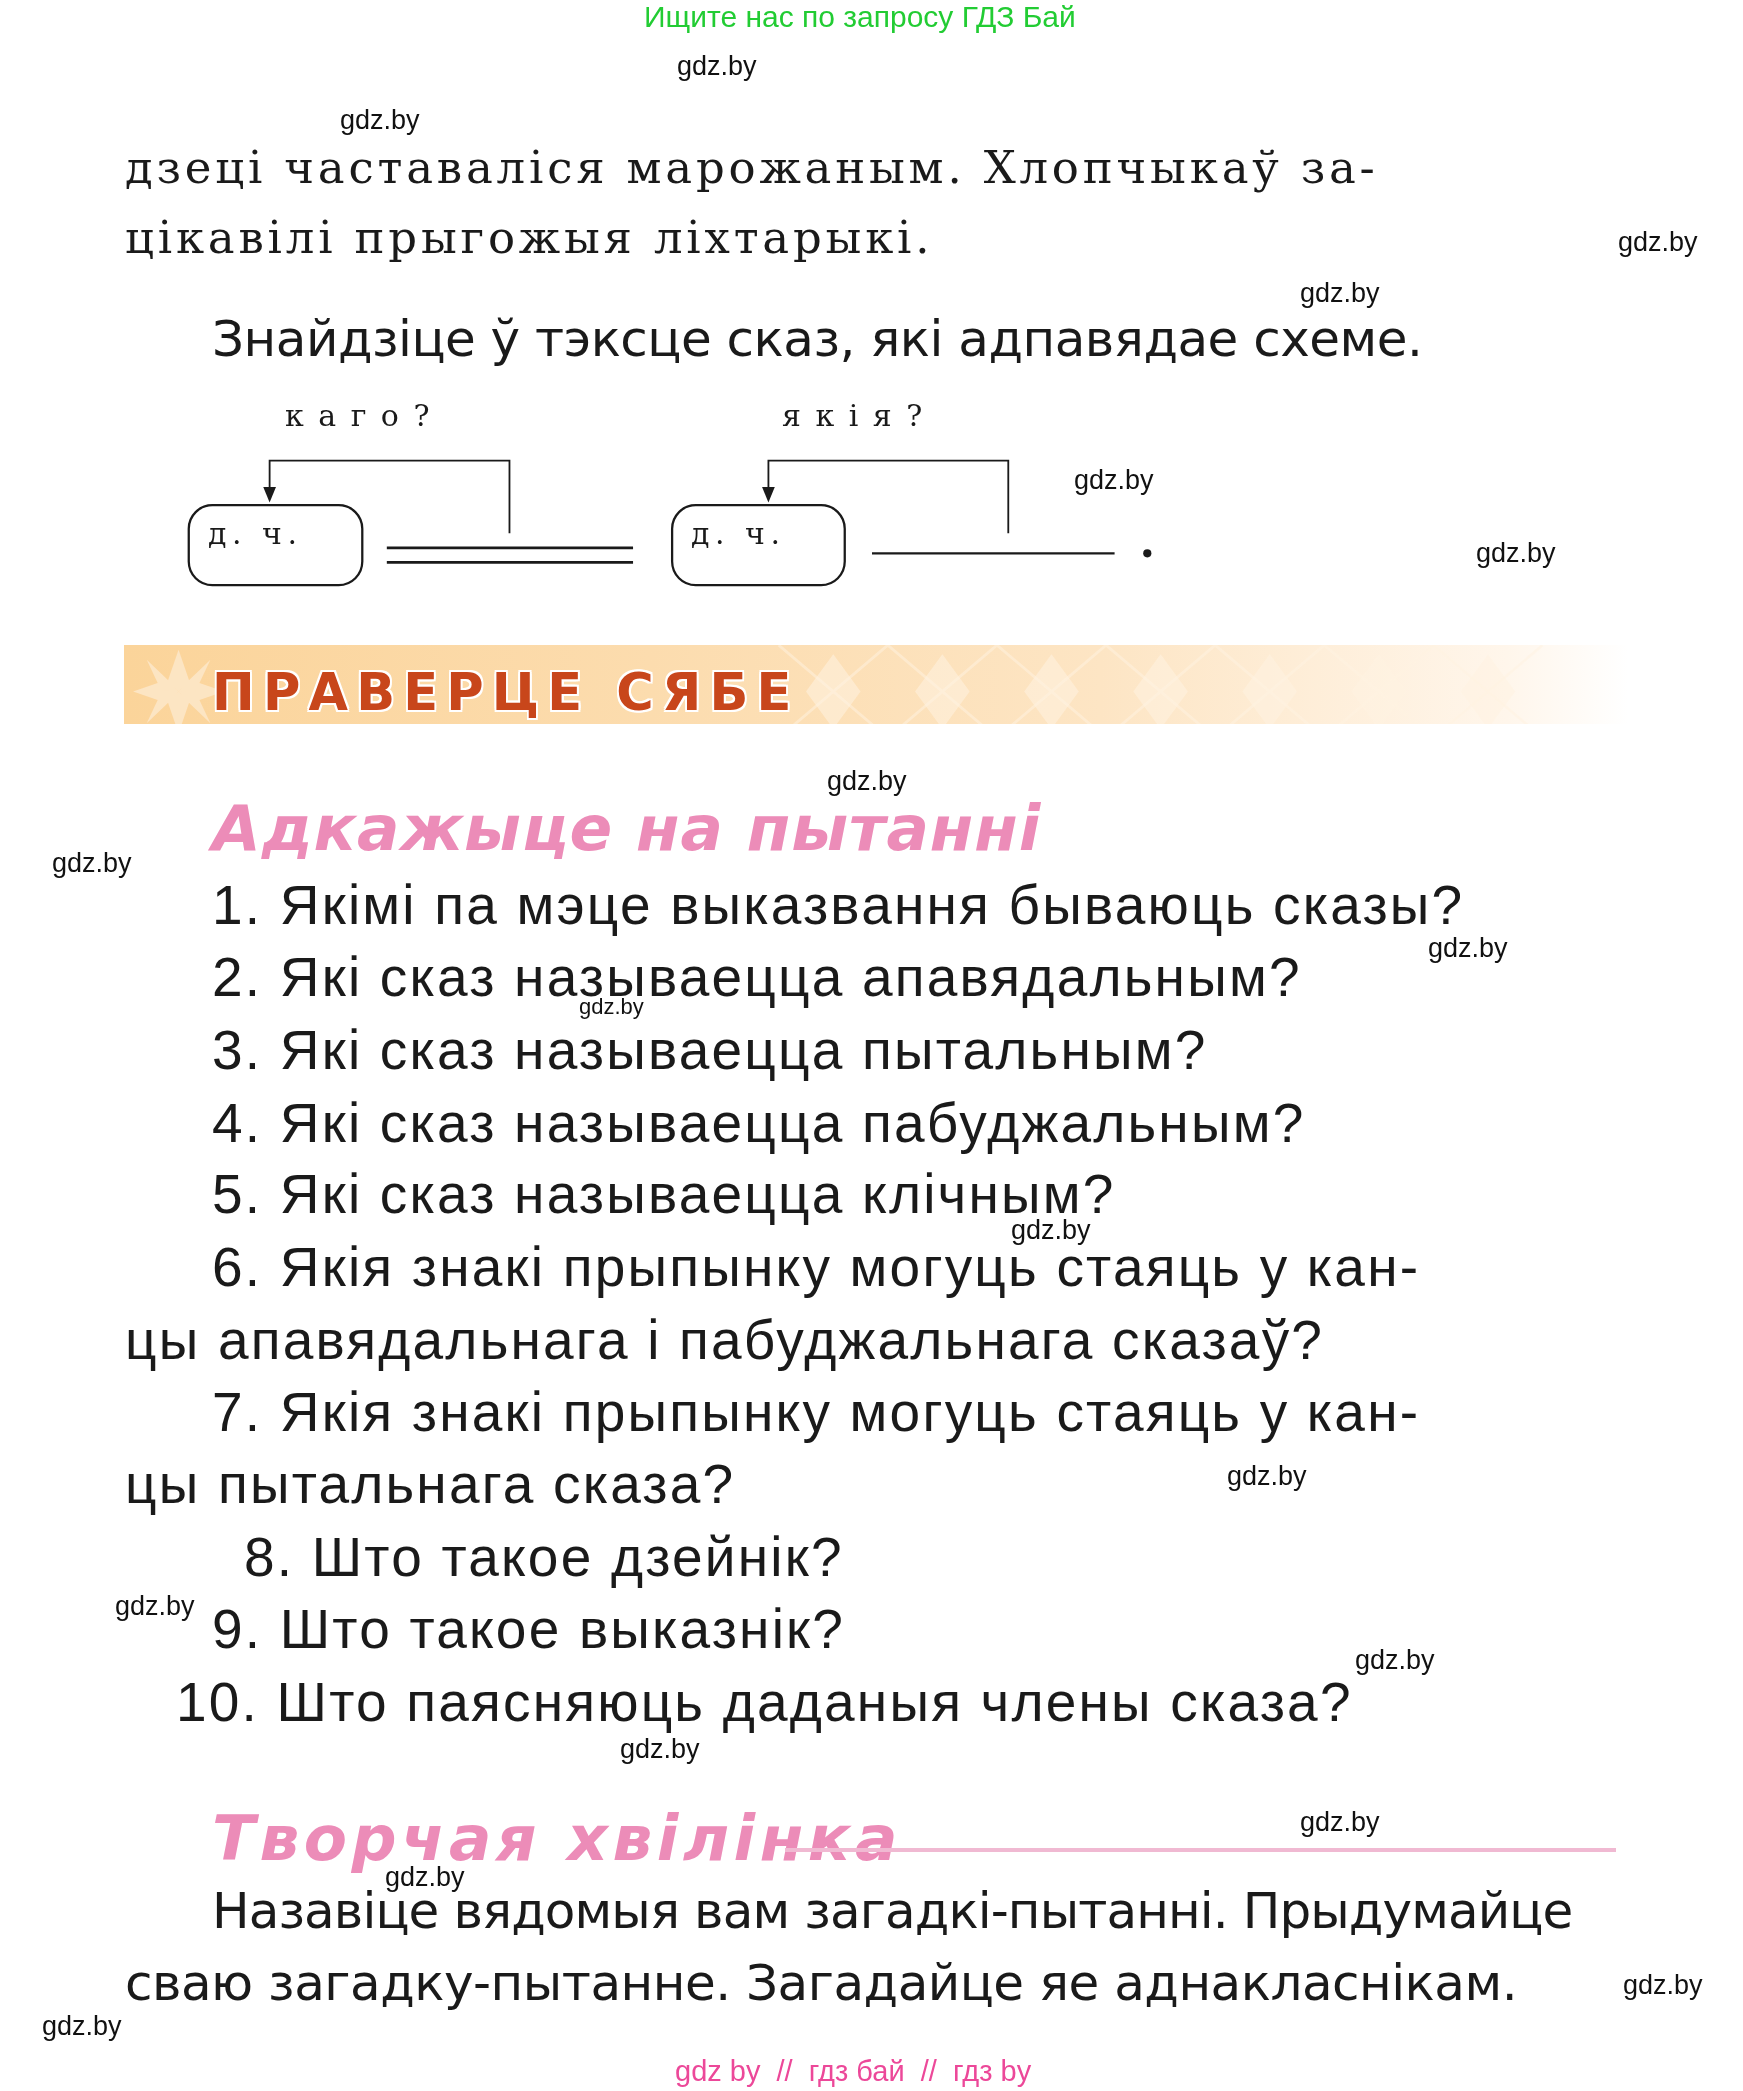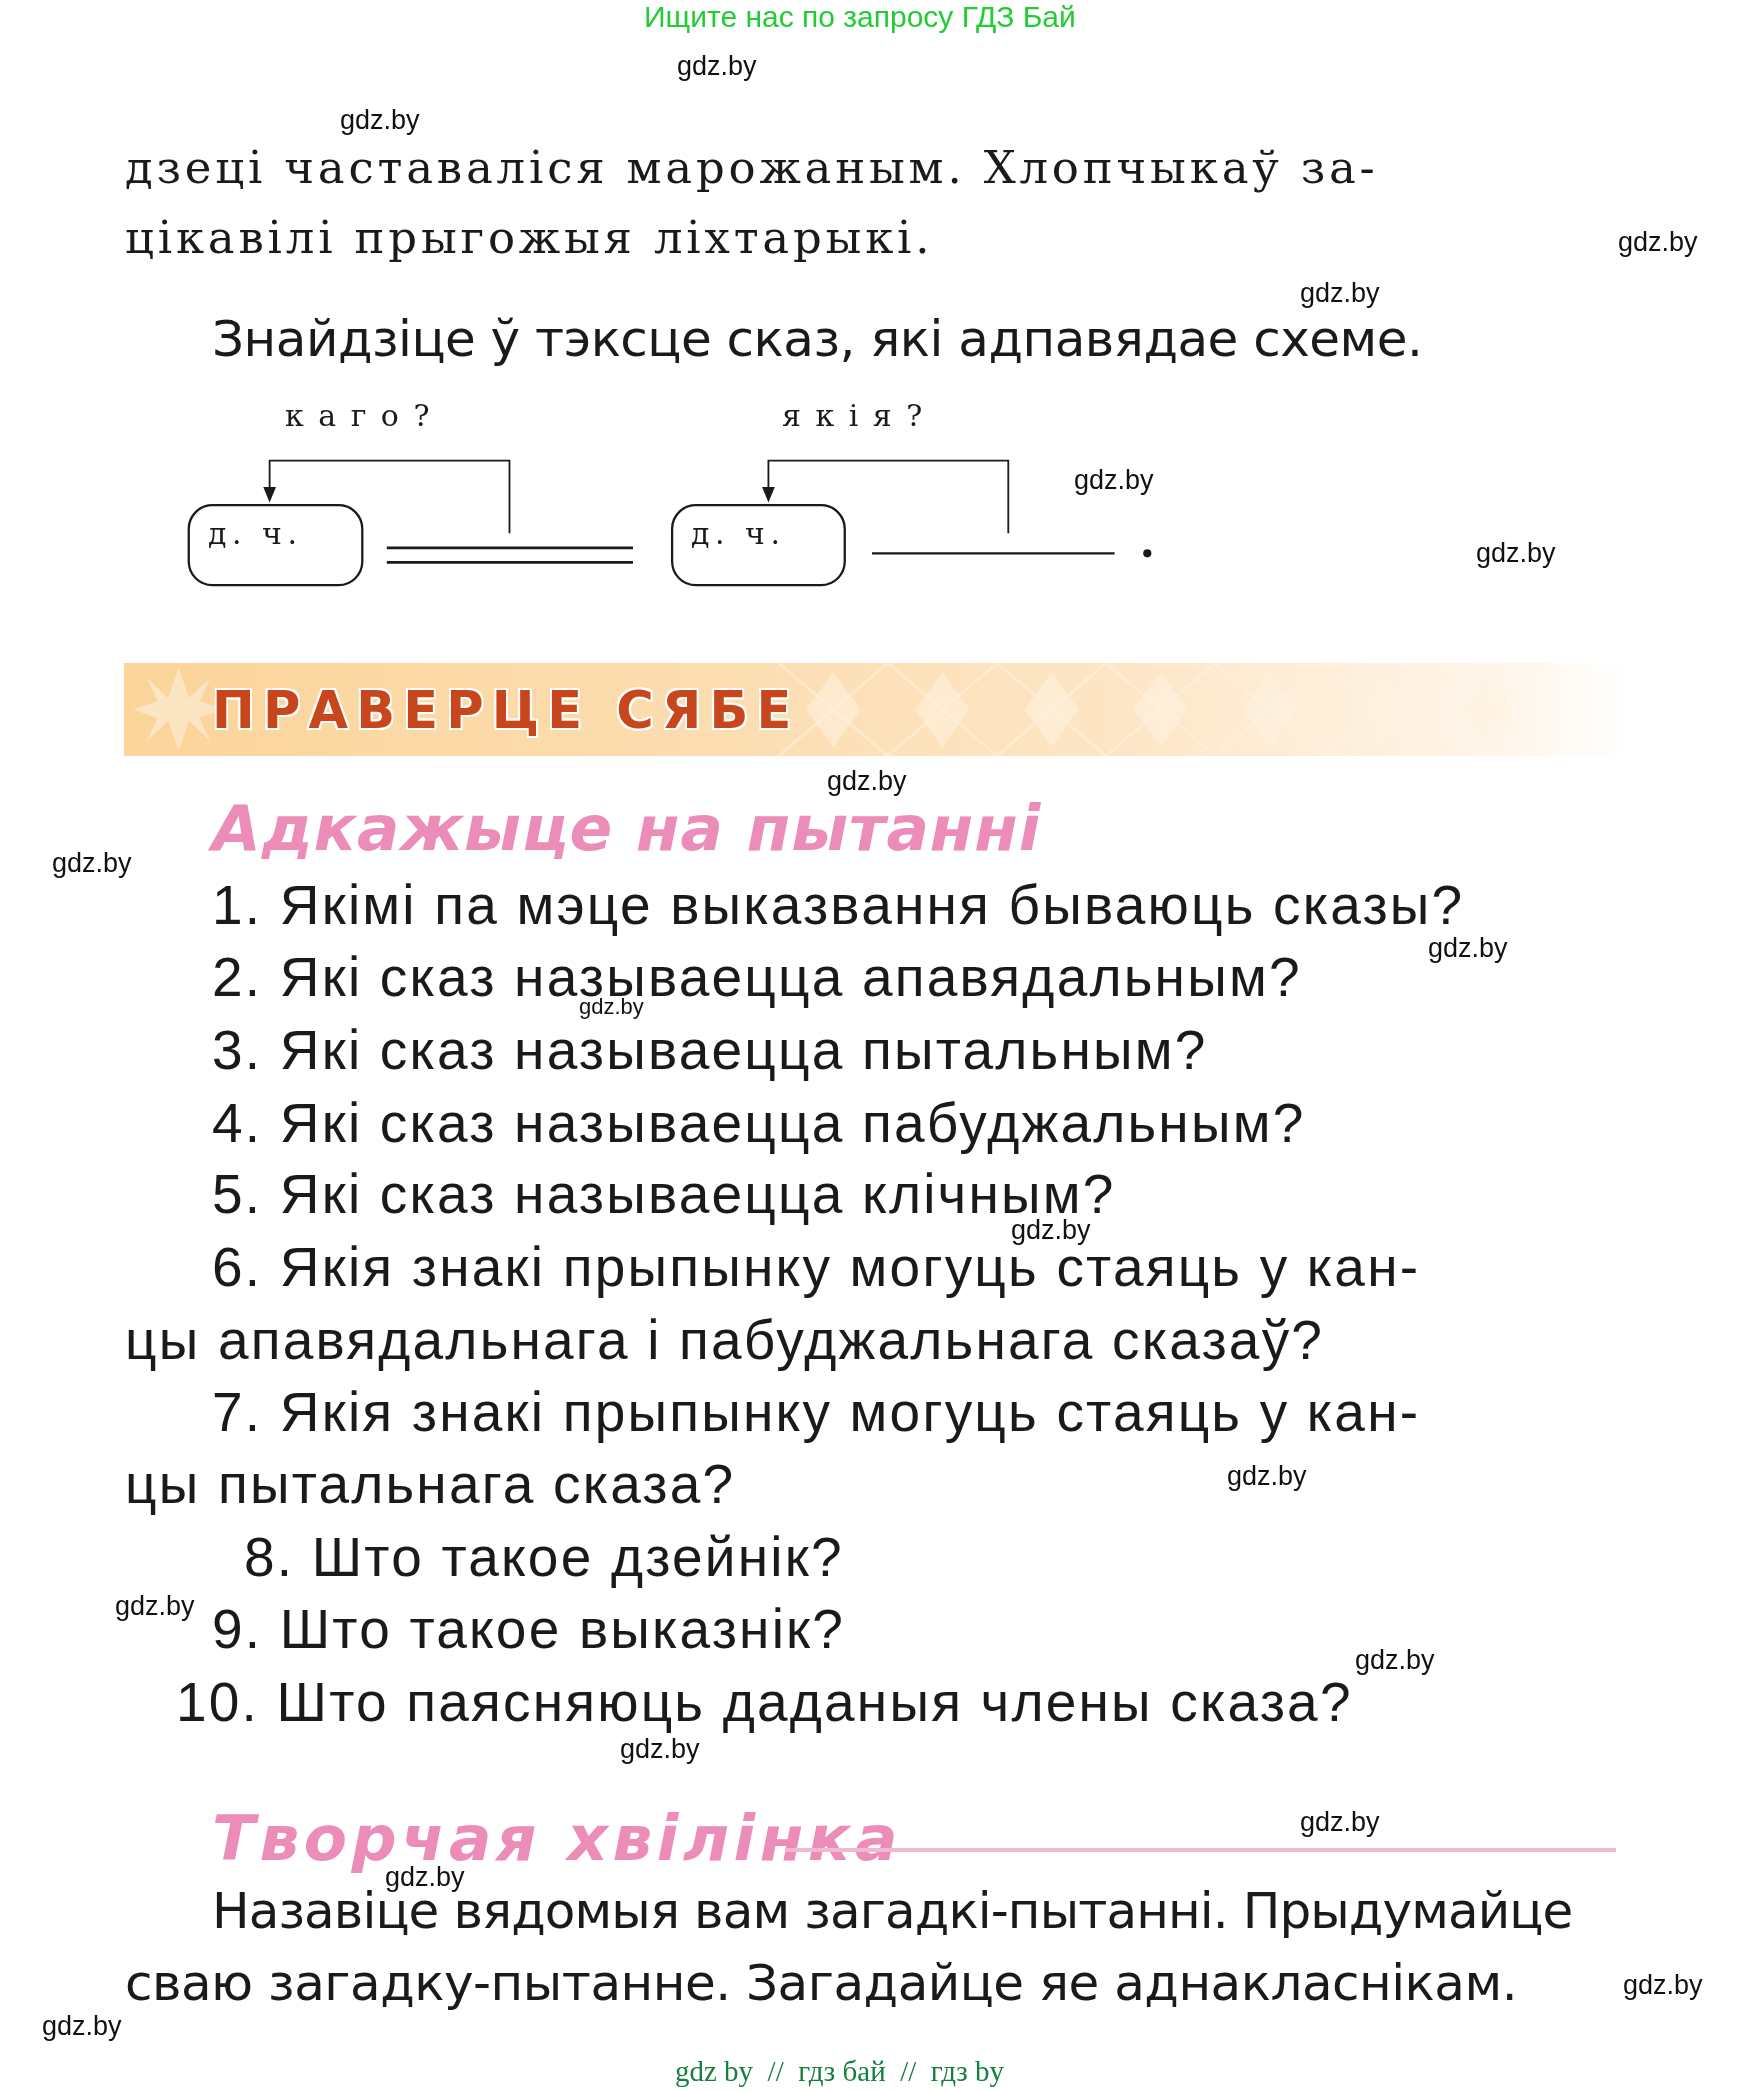--- a/index.html
+++ b/index.html
@@ -5,31 +5,31 @@
   html, body { margin:0; padding:0; }
   body { width:1744px; height:2091px; background:#ffffff; position:relative; overflow:hidden; color:#1a1a1a; }
   .abs { position:absolute; white-space:nowrap; }
   .wm { font-family:"Liberation Sans", sans-serif; font-size:27px; color:#111; line-height:1; }
   .top-notice { font-family:"Liberation Sans", sans-serif; font-size:30px; color:#22cc33; line-height:1; }
   .body-serif { font-family:"DejaVu Serif", serif; font-size:45px; letter-spacing:3.8px; line-height:1; color:#1a1a1a; }
   .task { font-family:"DejaVu Sans", sans-serif; font-size:50px; line-height:1; color:#1a1a1a; letter-spacing:-0.5px; }
   .q { font-family:Liberation Sans, sans-serif; font-size:55px; line-height:1; color:#1a1a1a; letter-spacing:2.2px; }
   .pink { font-family:"DejaVu Sans", sans-serif; font-weight:bold; font-style:italic; font-size:63px; color:#ec8cb8; line-height:1; letter-spacing:0.9px; }
   .banner {
-    position:absolute; left:124px; top:663px; width:1504px; height:93px;
+    position:absolute; left:124px; top:645px; width:1504px; height:79px;
     background: linear-gradient(90deg, #fbd49a 0%, #fcdcae 35%, #fde5c4 65%, rgba(255,240,222,0.6) 92%, rgba(255,255,255,0) 100%);
     overflow:hidden;
   }
   .banner .pattern { position:absolute; top:0; height:93px; }
   .banner-title {
     position:absolute; left:88px; top:22px; font-family:"DejaVu Sans", sans-serif; font-weight:bold;
     font-size:51px; color:#c8461b; letter-spacing:8.2px; line-height:1;
     text-shadow: 1.8px 0 #fff, -1.8px 0 #fff, 0 1.8px #fff, 0 -1.8px #fff, 1.8px 1.8px #fff, -1.8px -1.8px #fff, 1.8px -1.8px #fff, -1.8px 1.8px #fff;
   }
-  .footer { font-family:Liberation Serif, serif; font-size:29px; color:#15803d; line-height:1; }
+  .footer { font-family:Liberation Sans, sans-serif; font-size:29px; color:#ec4899; line-height:1; }
   svg.schema { position:absolute; left:0; top:0; }
   .box-label { font-family:"DejaVu Serif", serif; font-size:30px; letter-spacing:5.5px; color:#1a1a1a; }
 </style>
 </head>
 <body>
 
 <div class="abs top-notice" style="left:644px; top:1.8px;">Ищите нас по запросу ГДЗ Бай</div>
 
 <div class="abs wm" style="left:677px; top:53px;">gdz.by</div>
 <div class="abs wm" style="left:340px; top:107px;">gdz.by</div>

